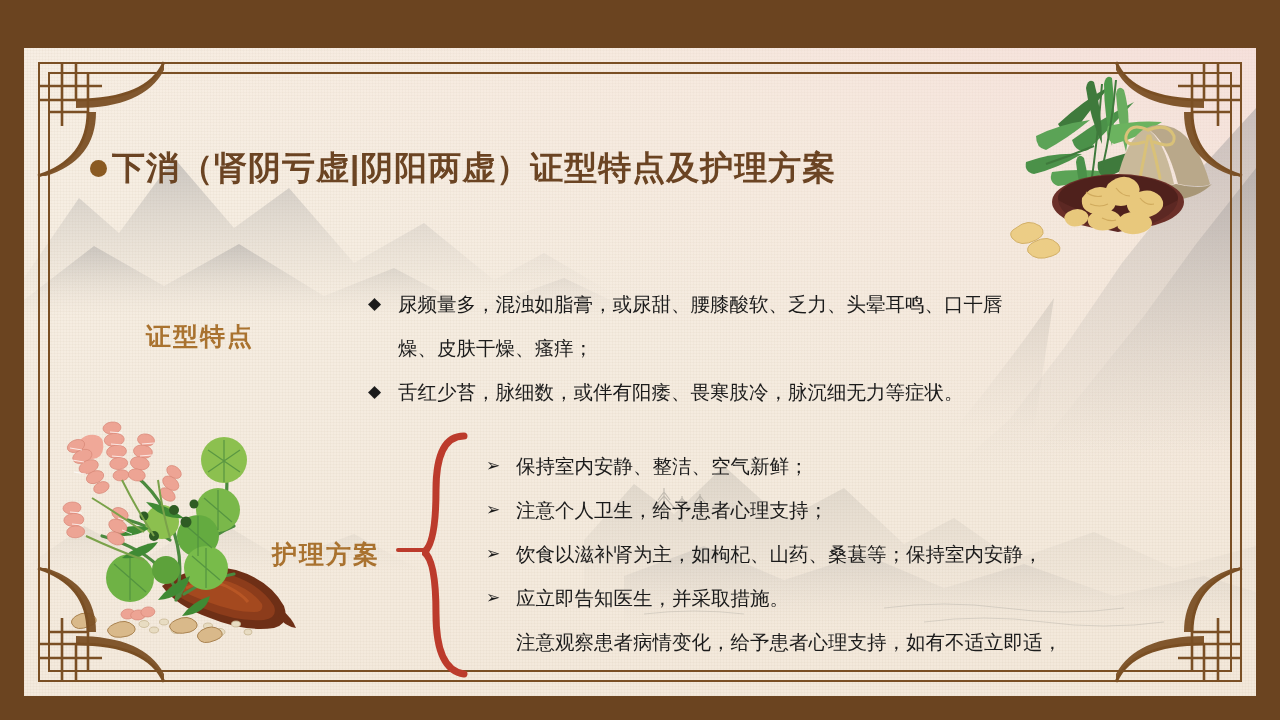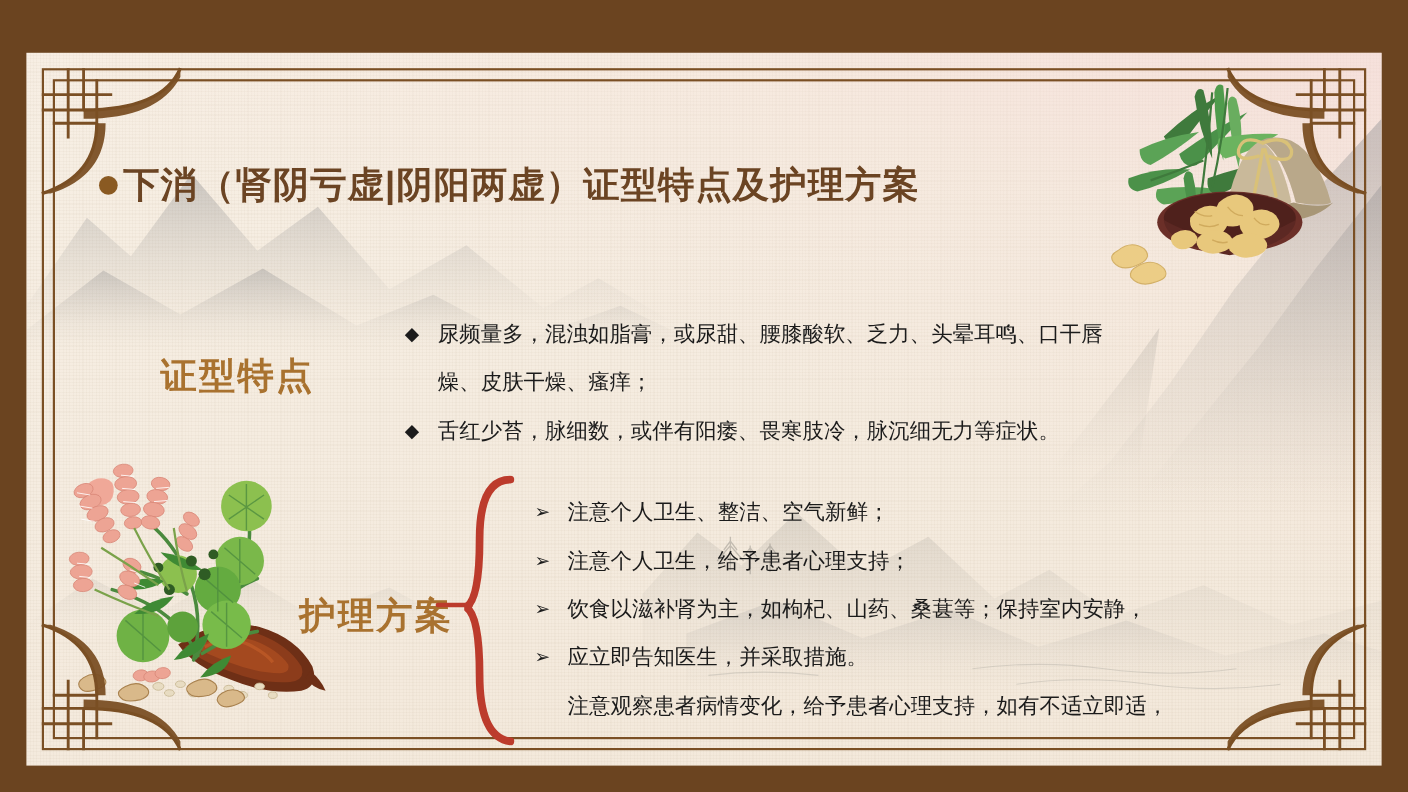--- a/index.html
+++ b/index.html
@@ -46,21 +46,21 @@
     font-size:33px;font-weight:bold;letter-spacing:1px;
     color:#6b4423;white-space:nowrap;
   }
   .title .dot{
     display:inline-block;width:17px;height:17px;border-radius:50%;
     background:#8a5a22;margin-right:5px;vertical-align:2px;
   }
 
   
   .seclabel{
-    position:absolute;font-size:33px;font-weight:bold;color:#a9722f;
+    position:absolute;font-size:25px;font-weight:bold;color:#a9722f;
     letter-spacing:2px;
   }
   #lbl-a{left:122px;top:272px;}
   #lbl-b{left:248px;top:490px;}
 
   
   .block{position:absolute;color:#1b1b1b;font-size:19.5px;line-height:44px;}
   #block-a{left:344px;top:234px;width:800px;}
   #block-b{left:462px;top:396px;width:715px;}
   .li{position:relative;padding-left:30px;}
@@ -412,21 +412,21 @@
     <div class="lead"></div>
     <div class="brace">
       <svg width="46" height="246" viewBox="0 0 46 246" aria-hidden="true">
         <path d="M42 4 Q14 4 14 58 Q14 112 2 120 Q14 128 14 182 Q14 238 42 242" fill="none" stroke="#bc3b2c" stroke-width="7" stroke-linecap="round"></path>
       </svg>
     </div>
 
     <div class="block" id="block-b">
       <div class="li">
         <span class="mk">➢</span>
-        <span class="tx">注意个人卫生、整洁、空气新鲜；</span>
+        <span class="tx">保持室内安静、整洁、空气新鲜；</span>
       </div>
       <div class="li">
         <span class="mk">➢</span>
         <span class="tx">注意个人卫生，给予患者心理支持；</span>
       </div>
       <div class="li">
         <span class="mk">➢</span>
         <span class="tx">饮食以滋补肾为主，如枸杞、山药、桑葚等；保持室内安静，</span>
       </div>
       <div class="li">

